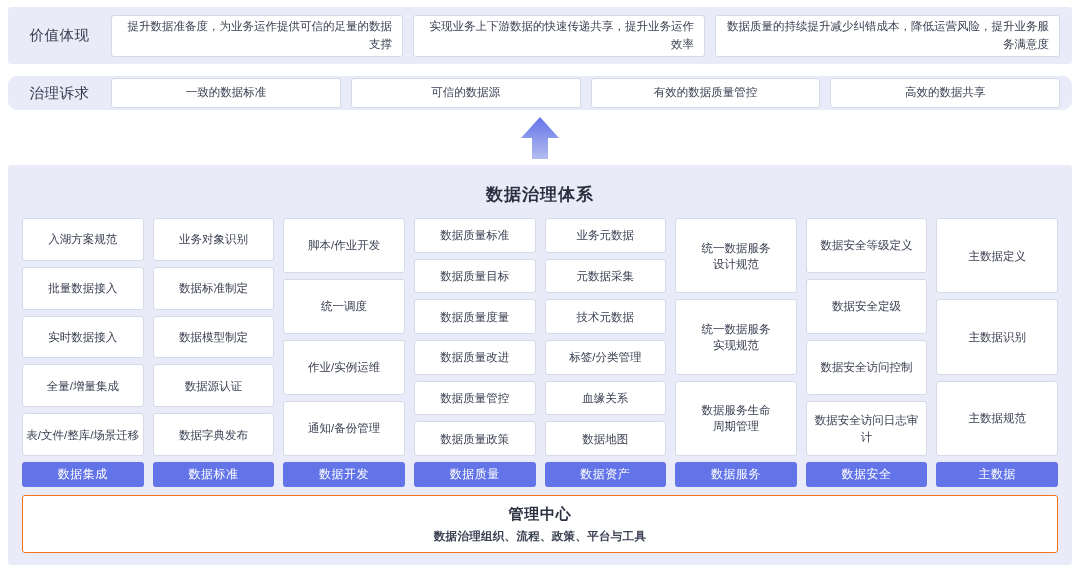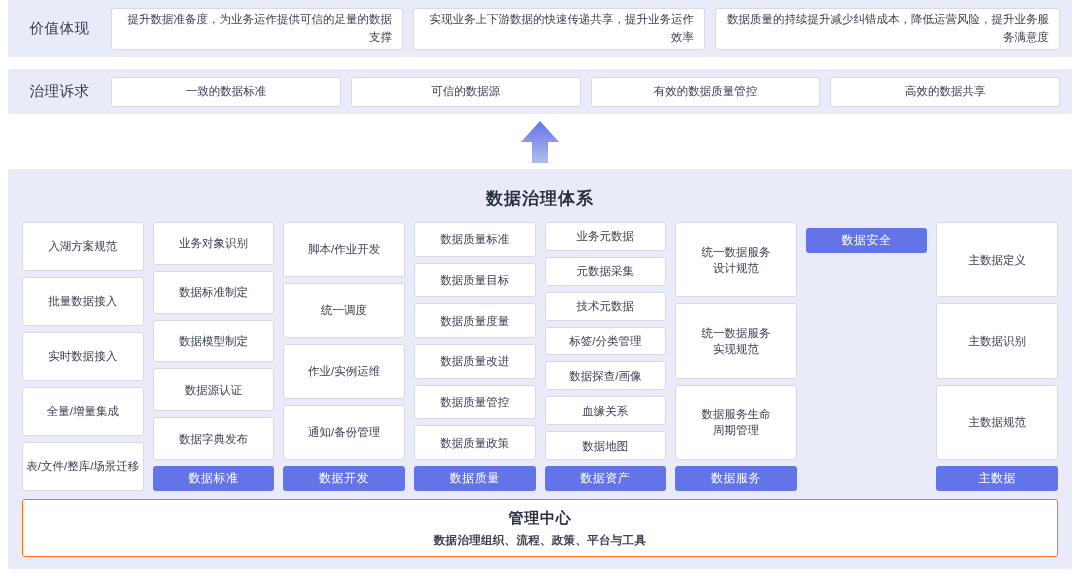--- a/index.html
+++ b/index.html
@@ -26,22 +26,22 @@
     border-radius: 3px;
   }
 
   
   .top-row {
     display: flex;
     align-items: center;
     margin: 0 8px;
   }
 
-  #value-row { height: 57px; }
-  #demand-row { height: 45px; margin-top: 12px; }
+  #value-row { height: 57px; margin-top: 7px; }
+  #demand-row { height: 34px; margin-top: 12px; border-radius: 9px; }
 
   .row-label {
     width: 103px;
     flex: 0 0 103px;
     text-align: center;
     font-size: 14.5px;
     color: #353a4d;
     letter-spacing: 0.5px;
   }
 
@@ -222,20 +222,21 @@
     <div class="grid">
 
       <div class="col">
         <div class="col-items">
           <div class="cell">入湖方案规范</div>
           <div class="cell">批量数据接入</div>
           <div class="cell">实时数据接入</div>
           <div class="cell">全量/增量集成</div>
           <div class="cell">表/文件/整库/场景迁移</div>
         </div>
+        <div class="cat-bar">数据集成</div>
       </div>
 
       <div class="col">
         <div class="col-items">
           <div class="cell">业务对象识别</div>
           <div class="cell">数据标准制定</div>
           <div class="cell">数据模型制定</div>
           <div class="cell">数据源认证</div>
           <div class="cell">数据字典发布</div>
         </div>
@@ -263,40 +264,45 @@
         </div>
         <div class="cat-bar">数据质量</div>
       </div>
 
       <div class="col">
         <div class="col-items">
           <div class="cell">业务元数据</div>
           <div class="cell">元数据采集</div>
           <div class="cell">技术元数据</div>
           <div class="cell">标签/分类管理</div>
-          <div class="cell">数据探查/画像</div>
           <div class="cell">血缘关系</div>
           <div class="cell">数据地图</div>
         </div>
         <div class="cat-bar">数据资产</div>
       </div>
 
       <div class="col">
         <div class="col-items">
           <div class="cell">统一数据服务
 设计规范</div>
           <div class="cell">统一数据服务
 实现规范</div>
           <div class="cell">数据服务生命
 周期管理</div>
         </div>
         <div class="cat-bar">数据服务</div>
       </div>
 
       <div class="col">
+        <div class="col-items">
+          <div class="cell">数据安全等级定义</div>
+          <div class="cell">数据安全定级</div>
+          <div class="cell">数据安全访问控制</div>
+          <div class="cell">数据安全访问日志审计</div>
+        </div>
         <div class="cat-bar">数据安全</div>
       </div>
 
       <div class="col">
         <div class="col-items">
           <div class="cell">主数据定义</div>
           <div class="cell">主数据识别</div>
           <div class="cell">主数据规范</div>
         </div>
         <div class="cat-bar">主数据</div>

